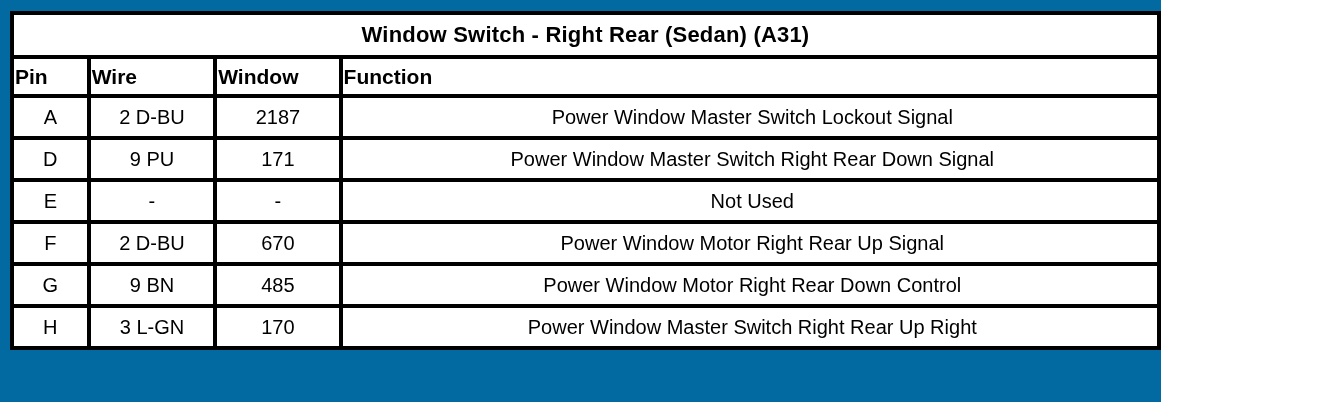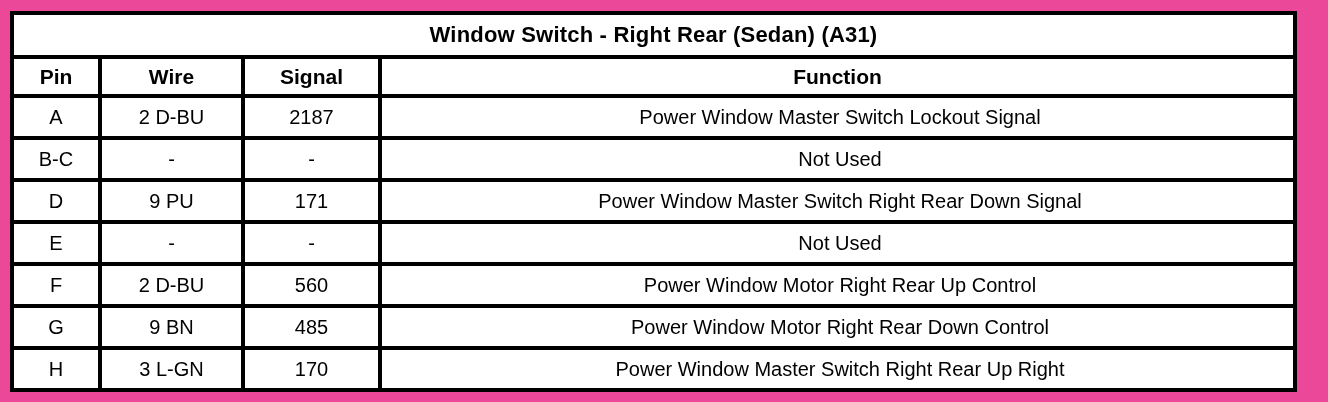--- a/index.html
+++ b/index.html
@@ -6,23 +6,23 @@
     margin: 0;
     padding: 0;
     background: #ffffff;
     width: 1328px;
     height: 402px;
     font-family: "Liberation Sans", sans-serif;
     color: #000000;
   }
   .canvas {
     position: relative;
-    width: 1328px;
+    width: 1161px;
     height: 402px;
-    background: #ec4899;
+    background: #0369a1;
   }
   table.pinout {
     position: absolute;
     left: 10px;
     top: 11px;
     border-collapse: collapse;
     table-layout: fixed;
     background: #ffffff;
   }
   table.pinout th,
@@ -35,21 +35,21 @@
   th.title-cell {
     font-size: 22px;
     font-weight: bold;
     text-align: center;
     height: 38px;
     letter-spacing: 0.2px;
   }
   tr.header-row th {
     font-size: 21px;
     font-weight: bold;
-    text-align: center;
+    text-align: left;
     height: 33px;
   }
   tbody td {
     font-size: 20px;
     font-weight: normal;
     height: 36px;
   }
   td.c-pin, td.c-wire, td.c-circuit {
     text-align: center;
   }
@@ -73,54 +73,48 @@
       <col class="w-circuit">
       <col class="w-function">
     </colgroup>
     <thead>
       <tr>
         <th class="title-cell" colspan="4">Window Switch - Right Rear (Sedan) (A31)</th>
       </tr>
       <tr class="header-row">
         <th>Pin</th>
         <th>Wire</th>
-        <th>Signal</th>
+        <th>Window</th>
         <th>Function</th>
       </tr>
     </thead>
     <tbody>
       <tr>
         <td class="c-pin">A</td>
         <td class="c-wire">2 D-BU</td>
         <td class="c-circuit">2187</td>
         <td class="c-function">Power Window Master Switch Lockout Signal</td>
-      </tr>
-      <tr>
-        <td class="c-pin">B-C</td>
-        <td class="c-wire">-</td>
-        <td class="c-circuit">-</td>
-        <td class="c-function">Not Used</td>
       </tr>
       <tr>
         <td class="c-pin">D</td>
         <td class="c-wire">9 PU</td>
         <td class="c-circuit">171</td>
         <td class="c-function">Power Window Master Switch Right Rear Down Signal</td>
       </tr>
       <tr>
         <td class="c-pin">E</td>
         <td class="c-wire">-</td>
         <td class="c-circuit">-</td>
         <td class="c-function">Not Used</td>
       </tr>
       <tr>
         <td class="c-pin">F</td>
         <td class="c-wire">2 D-BU</td>
-        <td class="c-circuit">560</td>
-        <td class="c-function">Power Window Motor Right Rear Up Control</td>
+        <td class="c-circuit">670</td>
+        <td class="c-function">Power Window Motor Right Rear Up Signal</td>
       </tr>
       <tr>
         <td class="c-pin">G</td>
         <td class="c-wire">9 BN</td>
         <td class="c-circuit">485</td>
         <td class="c-function">Power Window Motor Right Rear Down Control</td>
       </tr>
       <tr>
         <td class="c-pin">H</td>
         <td class="c-wire">3 L-GN</td>

